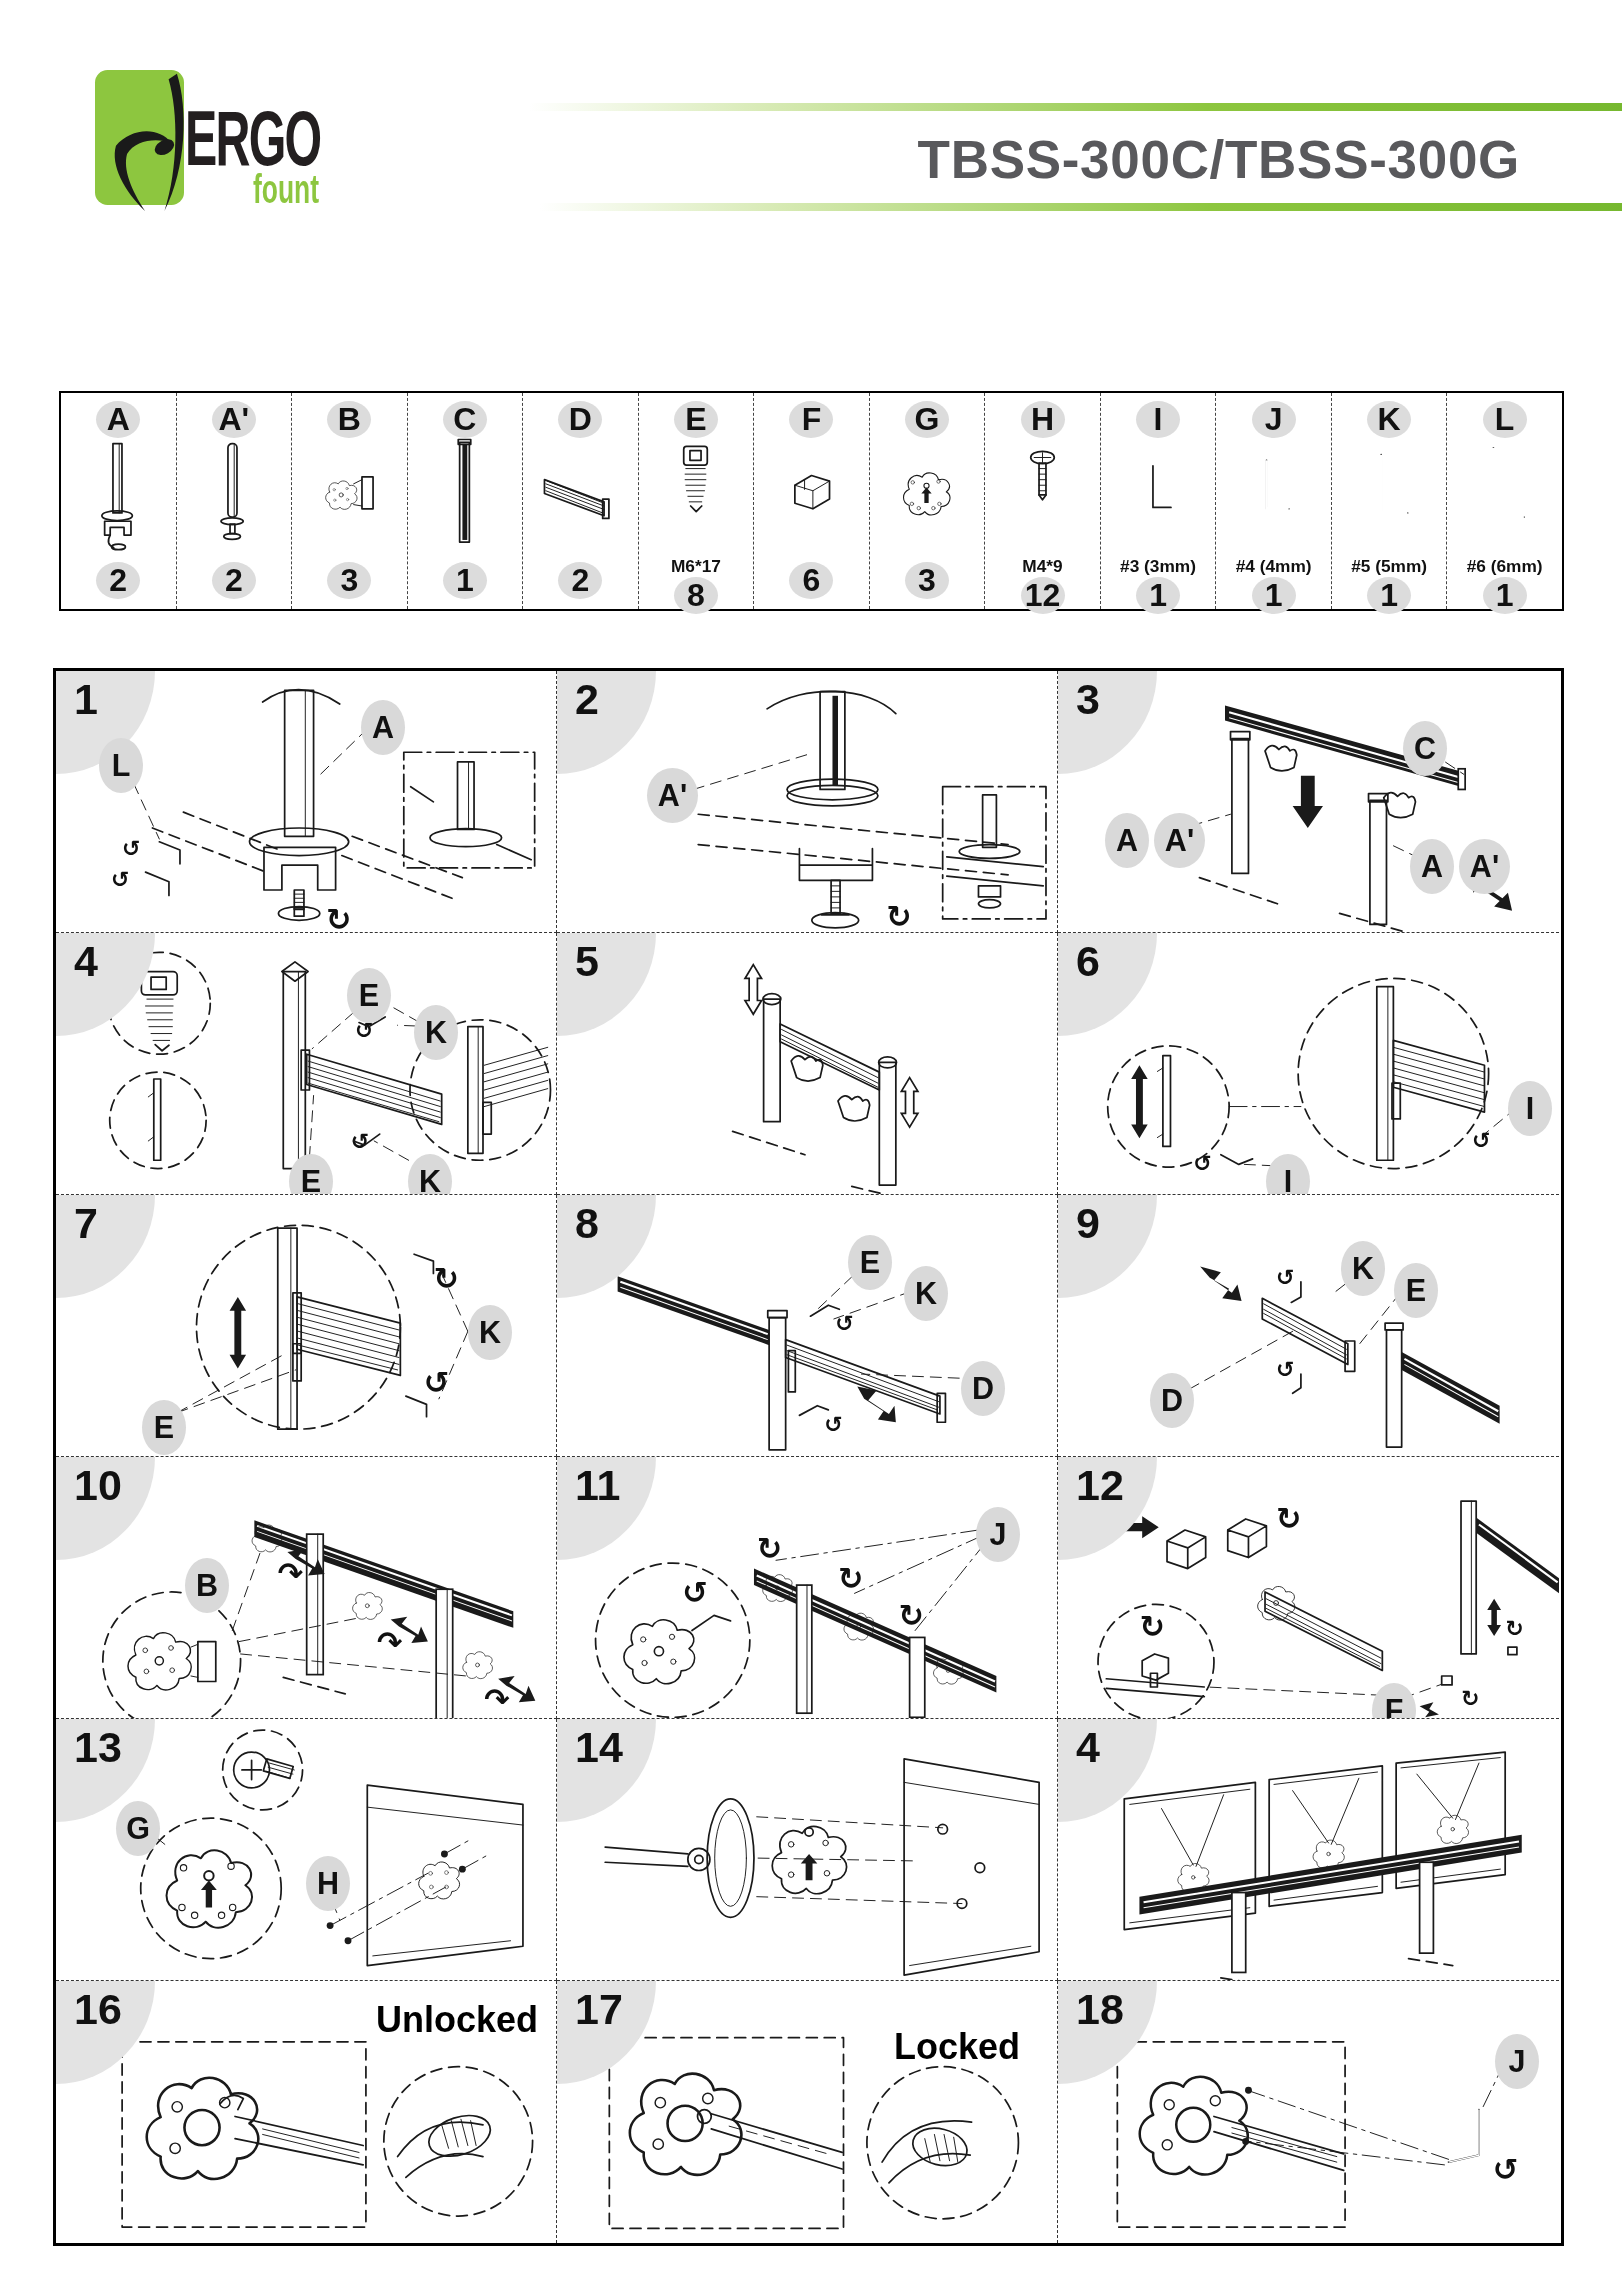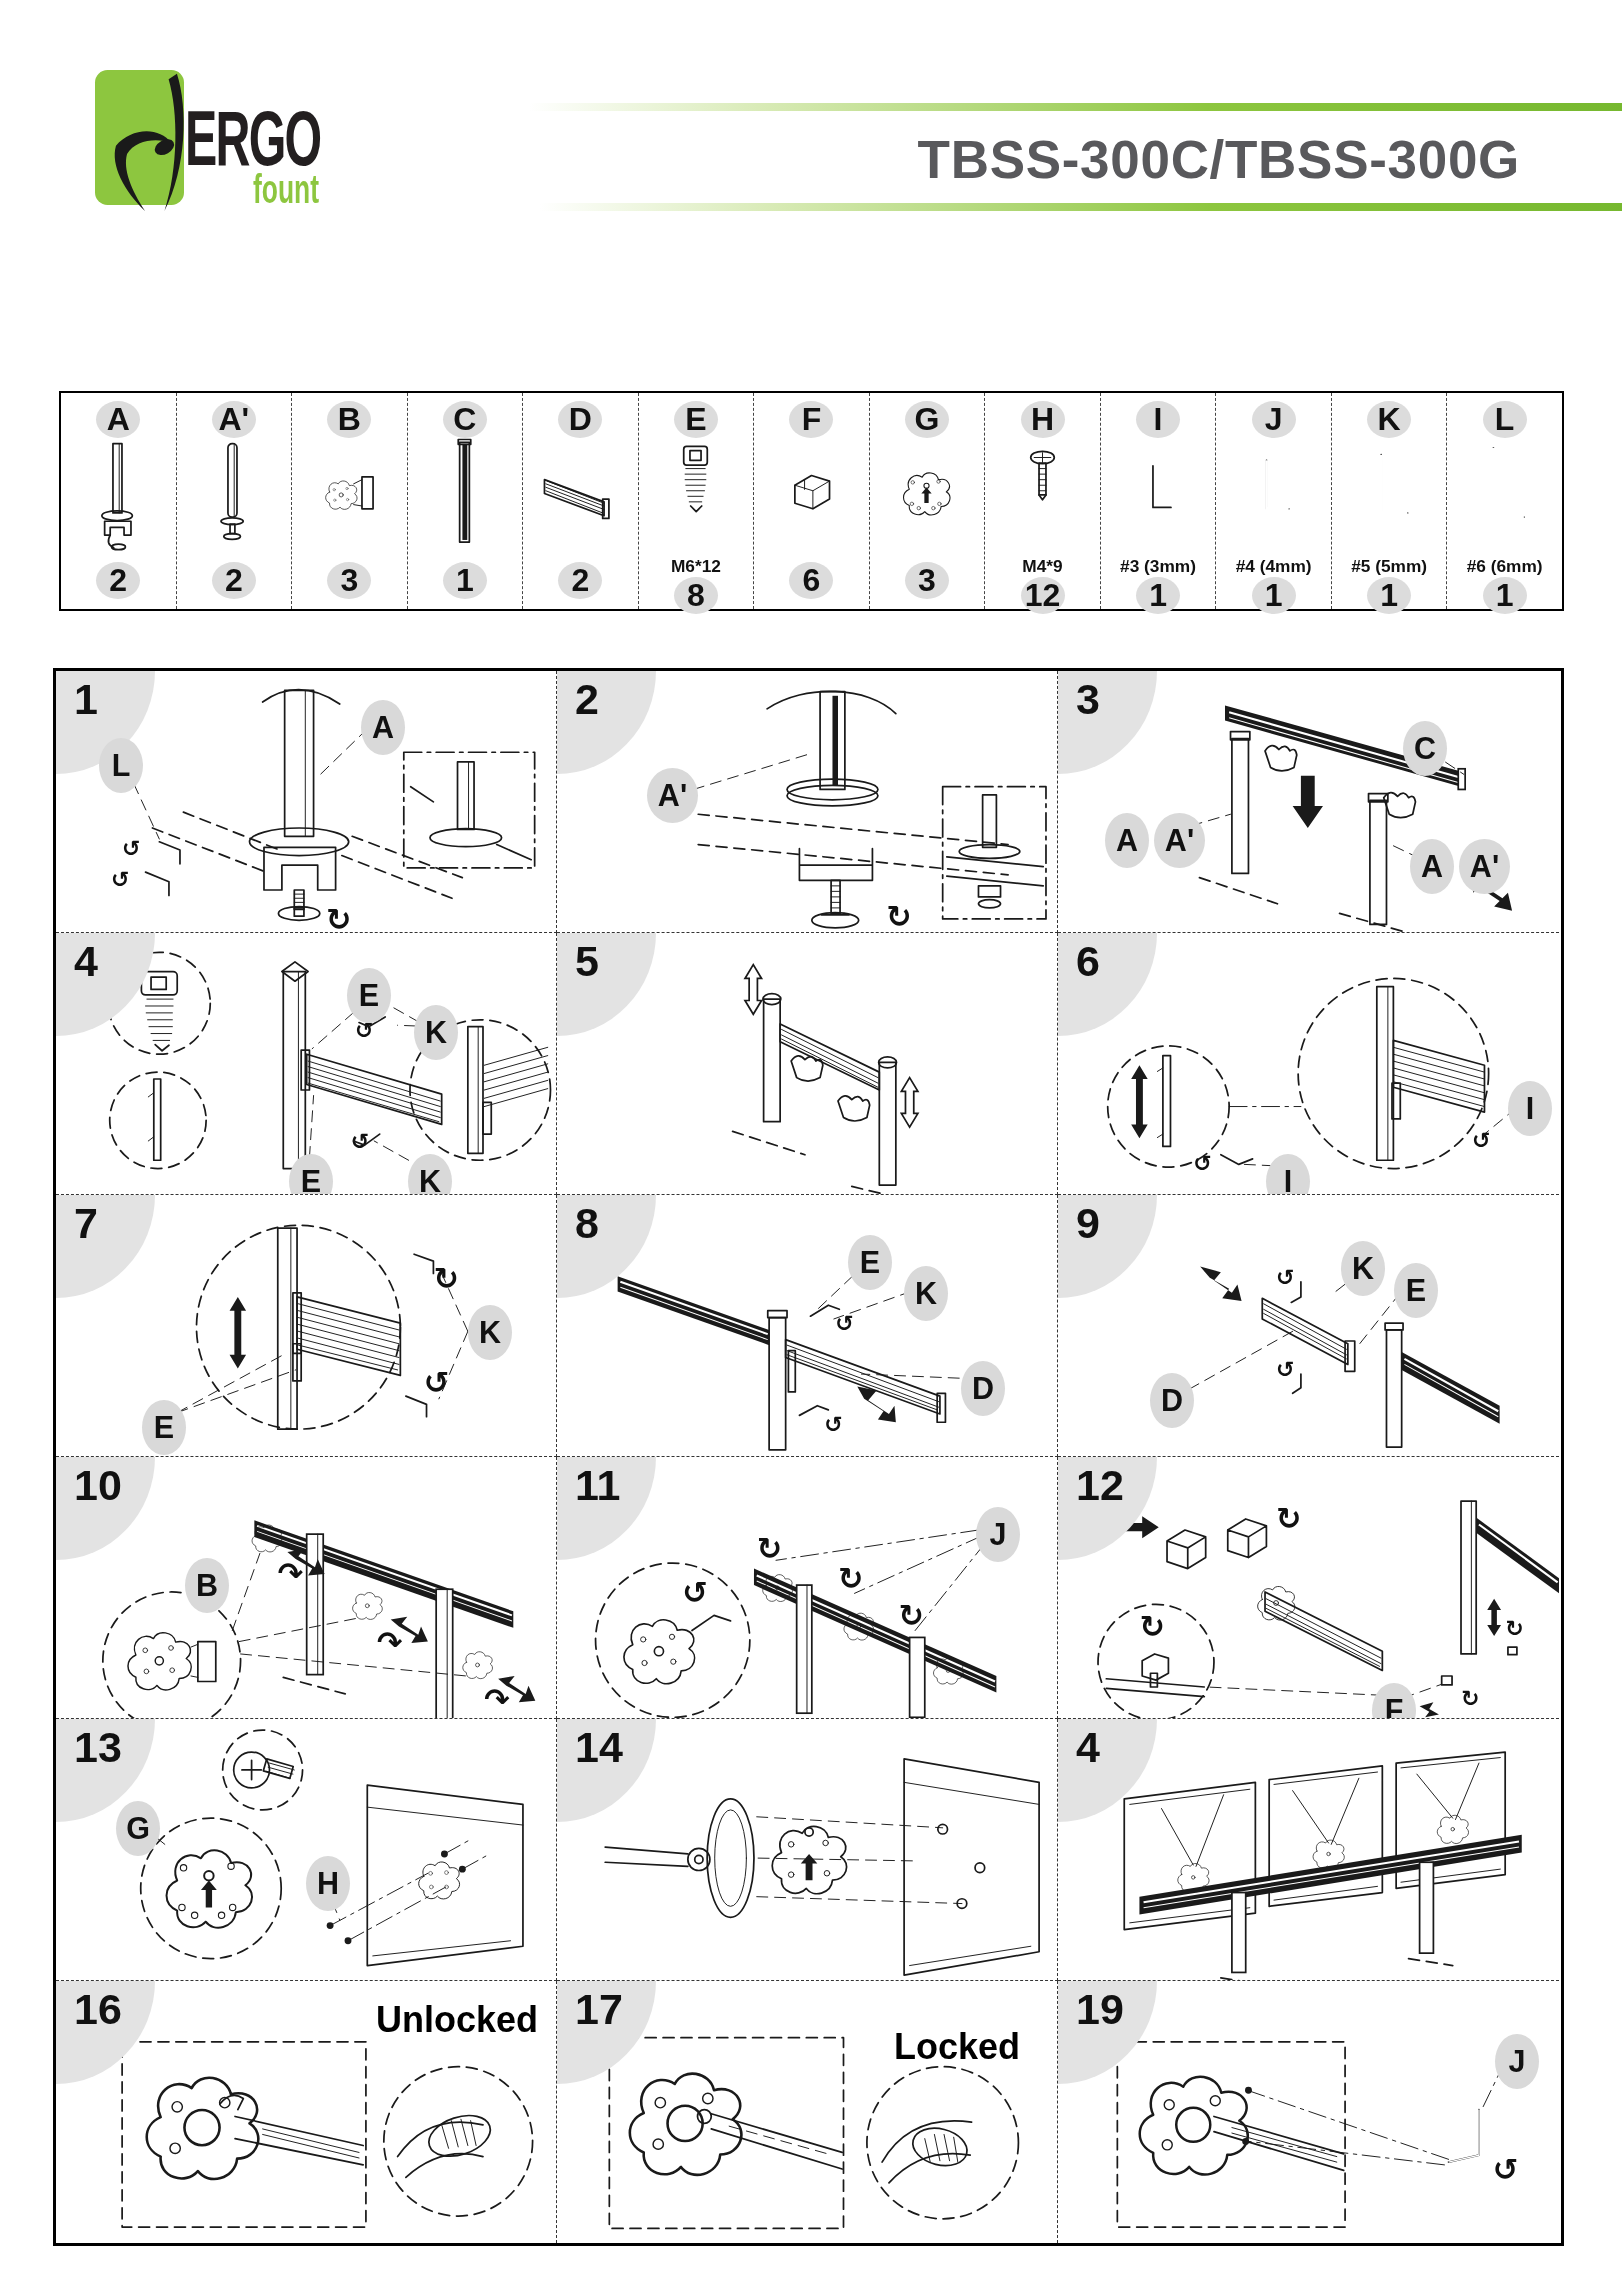--- a/index.html
+++ b/index.html
@@ -143,21 +143,21 @@
     <div class="pcell">
       <div class="oval pletter">E</div>
       <div class="pdraw">
         <svg width="97" height="118" viewBox="0 0 140 170">
             <rect class="ln" x="53" y="12" width="34" height="27" rx="4"></rect>
             <rect class="ln" x="62" y="18" width="16" height="14"></rect>
             <path class="ln th" d="M56,44 h28 M55,52 h30 M55,60 h30 M56,68 h28 M57,76 h26 M59,84 h22 M61,92 h18"></path>
             <path class="ln" d="M63,98 l8,8 l8,-8"></path>
           </svg>
       </div>
-      <div class="pspec">M6*12</div>
+      <div class="pspec">M6*17</div>
       <div class="oval pqty">8</div>
     </div>
 
     <div class="pcell">
       <div class="oval pletter">F</div>
       <div class="pdraw">
         <svg width="97" height="118" viewBox="0 0 140 170">
             <path class="ln" d="M46,68 l24,-14 l26,8 v26 l-24,14 l-26,-8 z"></path>
             <path class="ln th" d="M46,68 l26,8 l24,-14 M72,76 v26 M60,60 v14"></path>
           </svg>
@@ -789,19 +789,19 @@
         <path class="ln" d="M226,196 L414,250 M226,218 L414,274"></path>
         <path class="ln th" d="M252,212 L404,254 M252,220 L404,262"></path>
         <path class="ln" stroke-width="5" d="M610,186 v66 l-44,10"></path>
         <path d="M610,186 v66 l-44,10" fill="none" stroke="#fff" stroke-width="2"></path>
         <text class="rot" x="630" y="288">↺</text>
         <path class="ln dd th" d="M566,258 L280,160 M560,266 L276,232 M648,116 L616,182"></path>
         <circle class="fl" cx="276" cy="158" r="5"></circle>
           <circle class="fl" cx="272" cy="232" r="5"></circle>
       </svg>
       <div class="corner"></div>
-        <div class="stepnum">19</div>
+        <div class="stepnum">18</div>
       <div class="lbl" style="left:437px;top:53px">J</div>
     </div>
 
   </div>
 </div>
 
 
 </body></html>

